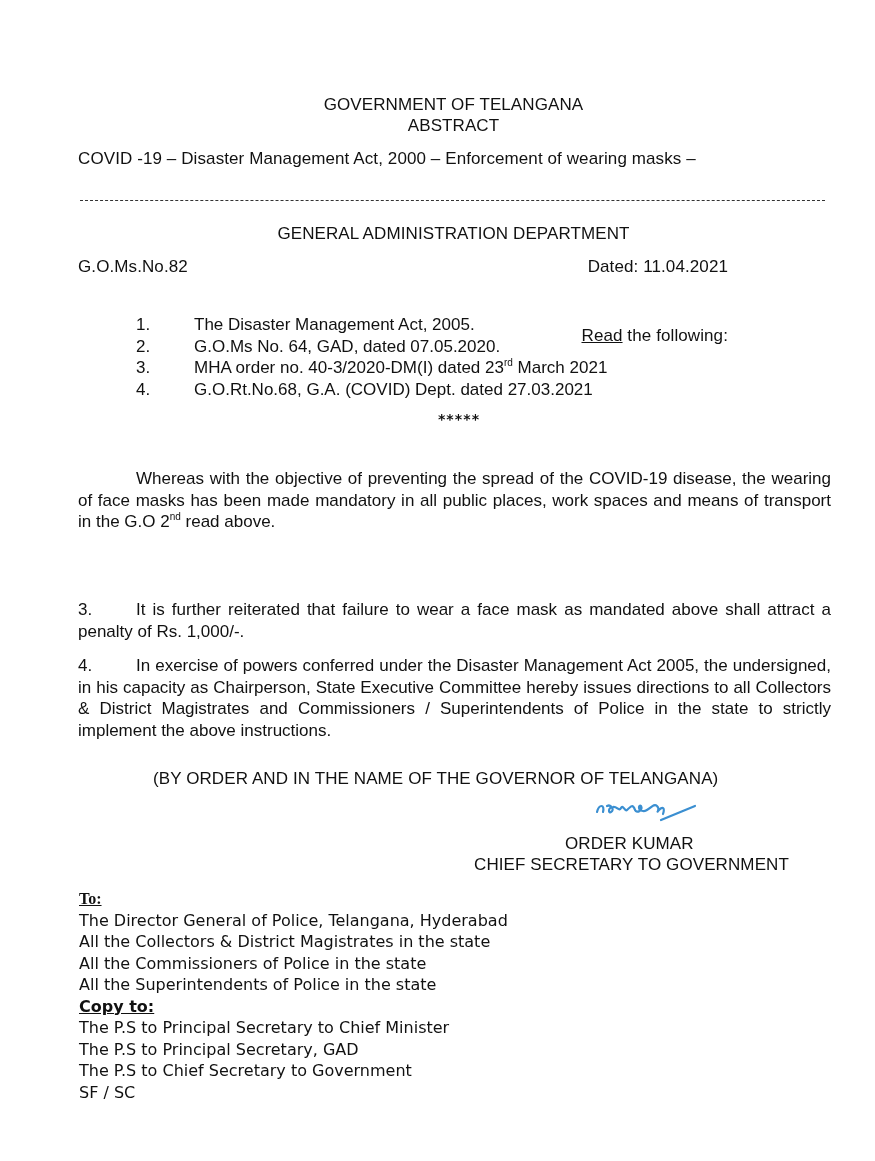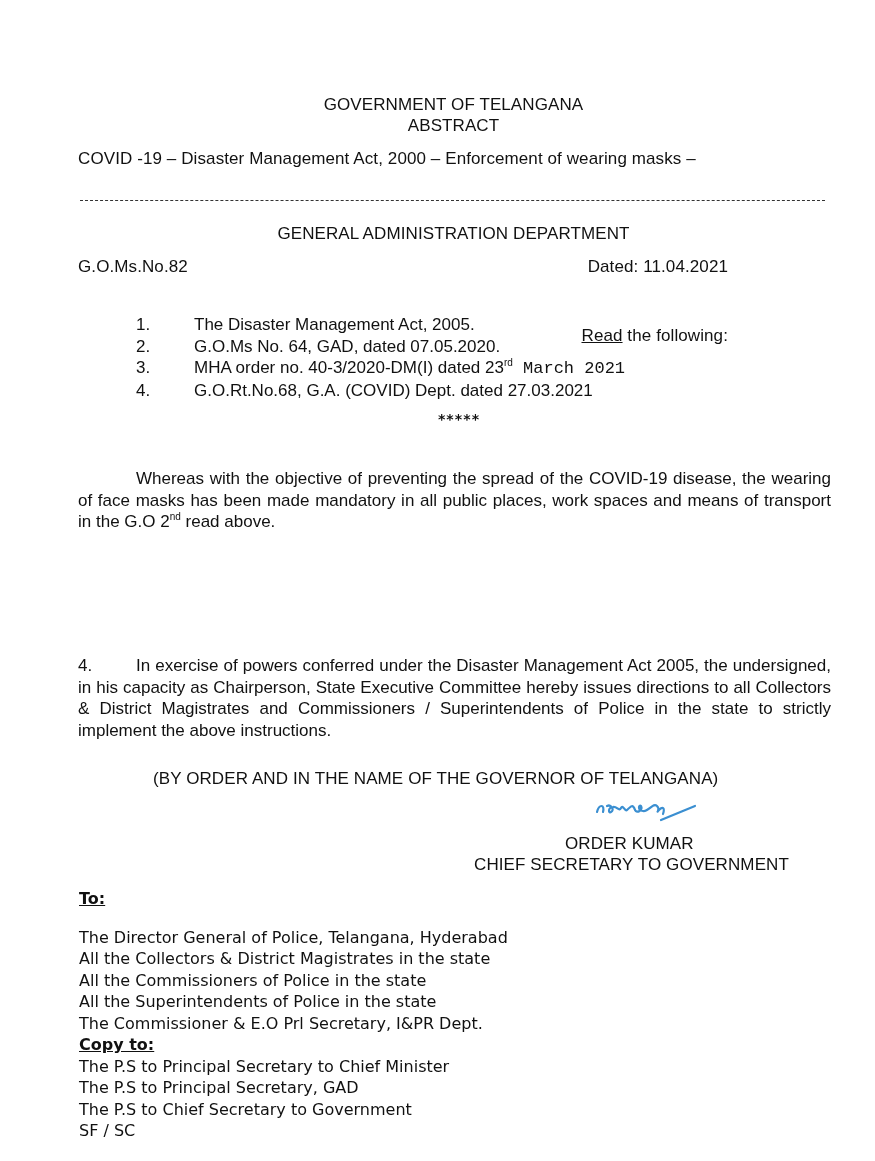--- a/index.html
+++ b/index.html
@@ -59,56 +59,58 @@
     <div class="ref-row">
       <span class="ref-num">1.</span>
       <span>The Disaster Management Act, 2005.</span>
     </div>
     <div class="ref-row">
       <span class="ref-num">2.</span>
       <span>G.O.Ms No. 64, GAD, dated 07.05.2020.</span>
     </div>
     <div class="ref-row">
       <span class="ref-num">3.</span>
-      <span><span>MHA order no. 40-3/2020-DM(I) dated 23</span><sup>rd</sup><span style="white-space:pre;font-family:Liberation Mono, monospace;"> March 2021</span></span>
+      <span><span>MHA order no. 40-3/2020-DM(I) dated 23</span><sup>rd</sup><span style="white-space:pre;"> March 2021</span></span>
     </div>
     <div class="ref-row">
       <span class="ref-num">4.</span>
       <span>G.O.Rt.No.68, G.A. (COVID) Dept. dated 27.03.2021</span>
     </div>
   </div>
 
   <div class="center" style="top:411px; font-family:'DejaVu Sans Mono', monospace; font-size:14px; font-weight:bold; padding-left:5px;">*****</div>
 
   <div class="para" style="top:444px;margin-top:24px;">
     <span class="indent"></span><span>Whereas with the objective of preventing the spread of the COVID-19 disease, the wearing of face masks has been made mandatory in all public places, work spaces and means of transport in the G.O 2</span><sup>nd</sup><span> read above.</span>
   </div>
 
 
+  <div class="para" style="top:599px;">
+    <span class="num">3.</span><span>It is further reiterated that failure to wear a face mask as mandated above shall attract a penalty of Rs. 1,000/-.</span>
+  </div>
 
   <div class="para" style="top:655px;">
     <span class="num">4.</span><span>In exercise of powers conferred under the Disaster Management Act 2005, the undersigned, in his capacity as Chairperson, State Executive Committee hereby issues directions to all Collectors &amp; District Magistrates and Commissioners / Superintendents of Police in the state to strictly implement the above instructions.</span>
   </div>
 
   <div class="abs narrow" style="left:137px; top:769px;text-align:center;">(BY ORDER AND IN THE NAME OF THE GOVERNOR OF TELANGANA)</div>
 
   <svg class="sig" viewBox="0 0 140 40">
     <path d="M6 20 C8 12, 14 12, 12 20 M16 14 C20 12, 24 18, 20 20 C18 22, 16 16, 22 15 C26 14, 28 20, 30 16 C32 12, 34 20, 36 18 C40 14, 42 12, 44 18 C46 22, 52 18, 50 14 C48 12, 46 18, 52 19 C58 20, 62 10, 66 14 C70 18, 64 22, 68 18 C72 14, 74 16, 72 22 M70 28 L104 14" fill="none" stroke="#3b8fd1" stroke-width="2.2" stroke-linecap="round" stroke-linejoin="round"></path>
   </svg>
 
   <div class="abs narrow" style="left:549px; top:834px;">ORDER KUMAR</div>
   <div class="abs narrow" style="left:458px; top:855px;">CHIEF SECRETARY TO GOVERNMENT</div>
 
   <div class="list" style="top:888px;">
-    <div class="bold-u" style="margin-bottom:17px;">To:</div>
+    <div class="bold-u" style="margin-bottom:0;font-family:Liberation Serif, serif;">To:</div>
     <div>The Director General of Police, Telangana, Hyderabad</div>
     <div>All the Collectors &amp; District Magistrates in the state</div>
     <div>All the Commissioners of Police in the state</div>
     <div>All the Superintendents of Police in the state</div>
-    <div>The Commissioner &amp; E.O Prl Secretary, I&amp;PR Dept.</div>
     <div class="bold-u">Copy to:</div>
     <div>The P.S to Principal Secretary to Chief Minister</div>
     <div>The P.S to Principal Secretary, GAD</div>
     <div>The P.S to Chief Secretary to Government</div>
     <div>SF / SC</div>
   </div>
 
 </div>
 
 </body></html>

